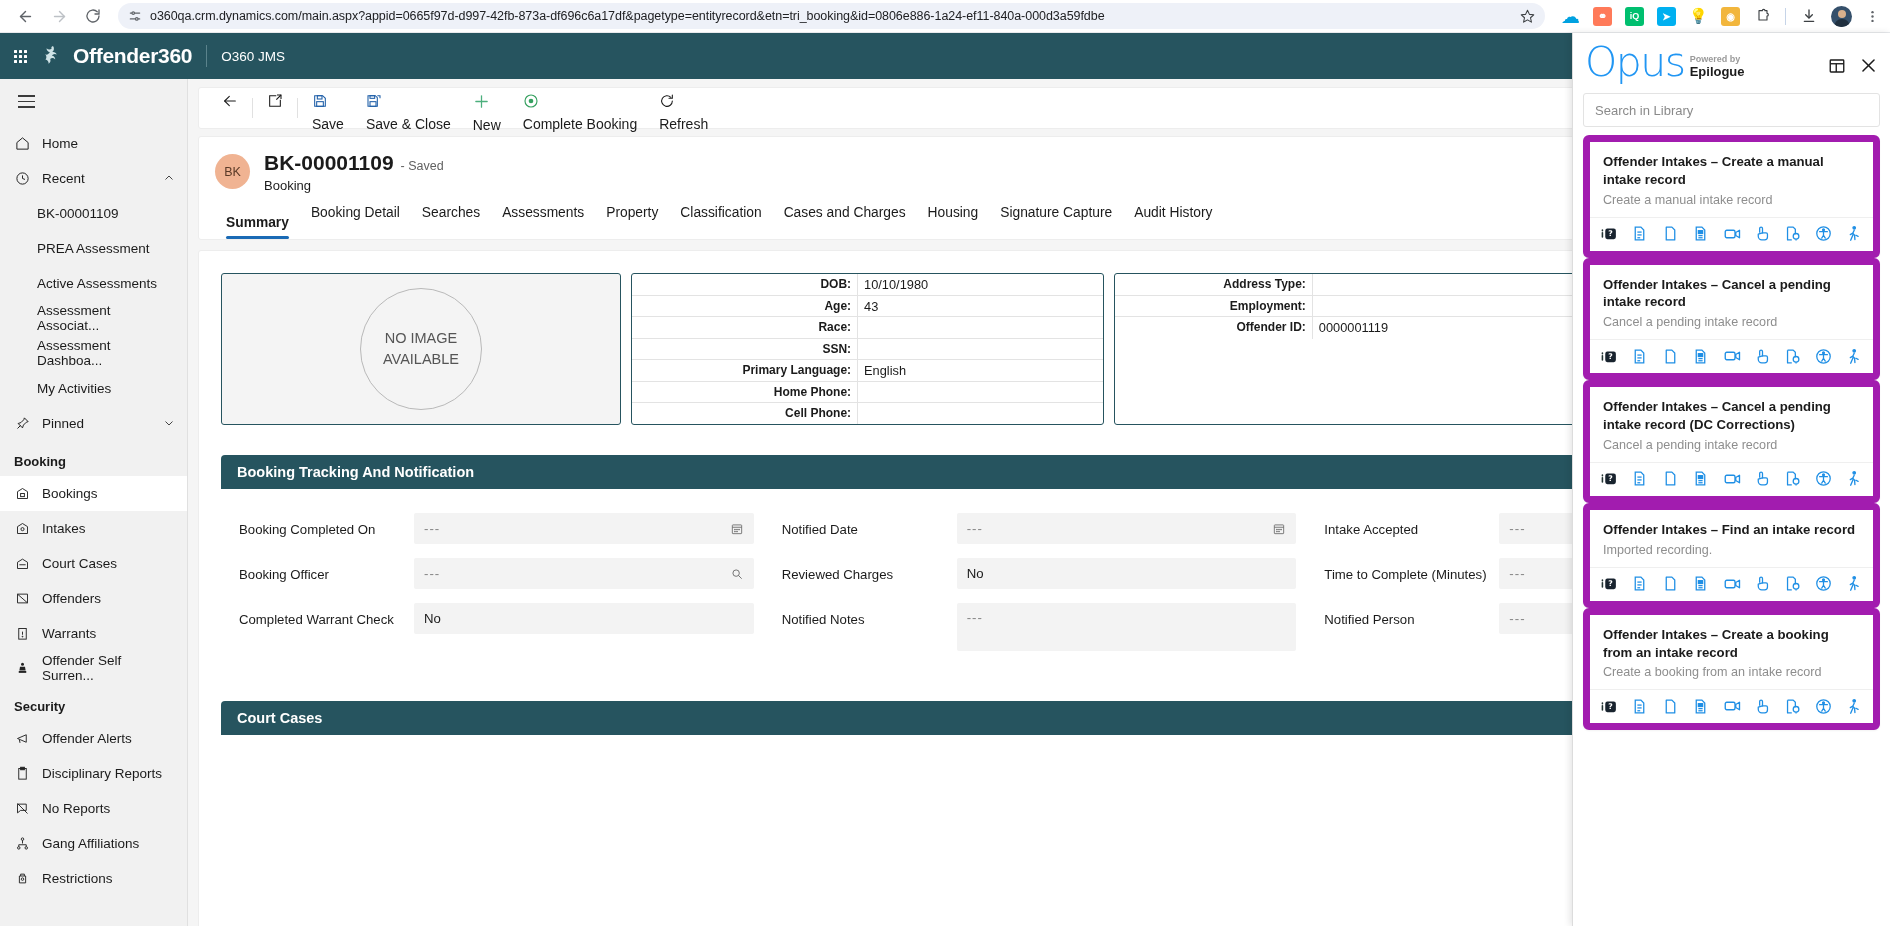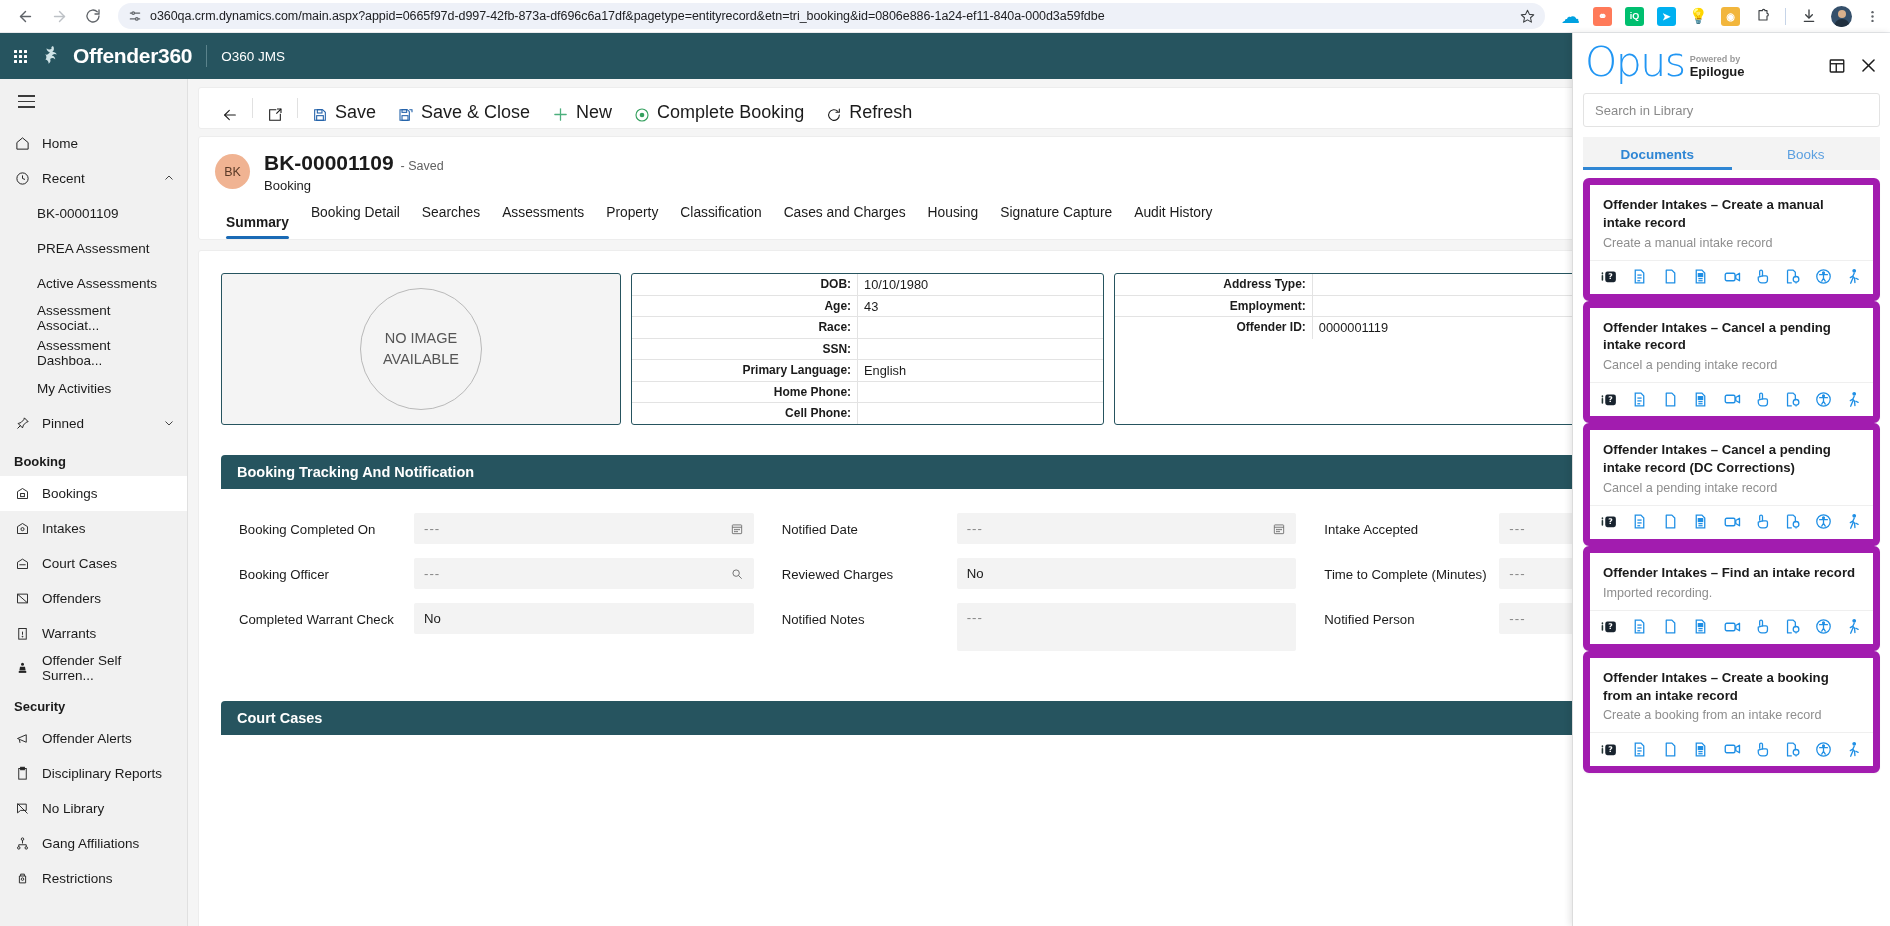--- a/index.html
+++ b/index.html
@@ -101,23 +101,24 @@
   .main {
     flex: 1 1 auto; background: #f5f5f5; position: relative;
     overflow: hidden; padding: 8px 0 0 10px;
   }
   .cmdbar {
     background: #fff; height: 42px; border-radius: 3px;
     display: flex; align-items: center; gap: 0px; padding: 0 12px;
     border: 1px solid #ededed; margin-right: 10px;
   }
   .cmd {
-    display: flex; align-items: flex-end; gap: 7px;
-    font-size: 18px; color: #1b1b1b; padding: 0 11px; height: 30px; cursor: pointer;
+    display: flex; align-items: flex-start; gap: 7px;
+    font-size: 14px; color: #1b1b1b; padding: 0 11px; height: 30px; cursor: pointer;
     white-space: nowrap;
+    flex-direction: column;
   }
   .cmd .ci { display:flex; align-items:center; }
   .cmd-sep { width: 1px; height: 20px; background: #e1e1e1; margin: 0 3px; }
 
   .record-card {
     background: #fff; margin: 7px 10px 0 0; border: 1px solid #ededed;
     border-radius: 3px;
   }
   .record-head { display: flex; align-items: flex-start; padding: 14px 16px 0 16px; }
   .rec-avatar {
@@ -472,21 +473,21 @@
       </span>
       <span>Disciplinary Reports</span>
     </div>
     <div class="nav-item">
       <span class="ico">
         <svg class="i" width="15" height="15" viewBox="0 0 24 24" fill="none" stroke="currentColor" stroke-width="1.5" stroke-linejoin="round">
             <path d="M4 5h14v10H9l-5 4z"></path>
             <line x1="4" y1="4" x2="20" y2="20"></line>
           </svg>
       </span>
-      <span>No Library</span>
+      <span>No Reports</span>
     </div>
     <div class="nav-item">
       <span class="ico">
         <svg class="i" width="15" height="15" viewBox="0 0 24 24" fill="none" stroke="currentColor" stroke-width="1.5">
             <circle cx="12" cy="5" r="2"></circle>
             <circle cx="6" cy="19" r="2"></circle>
             <circle cx="18" cy="19" r="2"></circle>
             <path d="M12 7v5M6 17v-3h12v3"></path>
           </svg>
       </span>
@@ -826,24 +827,20 @@
             <line x1="19" y1="5" x2="5" y2="19"></line>
           </svg>
       </span>
     </span>
   </div>
 
   <div class="opus-search">
     <span>Search in Library</span>
   </div>
 
-  <div class="opus-tabs">
-    <div class="opus-tab active">Documents</div>
-    <div class="opus-tab">Books</div>
-  </div>
 
   <div class="opus-list">
 
     <div class="doc-card">
       <div class="doc-title">Offender Intakes – Create a manual intake record</div>
       <div class="doc-desc">Create a manual intake record</div>
       <div class="doc-icons">
         <span class="dic">
             <svg class="i" width="17" height="17" viewBox="0 0 24 24" fill="none">
               <line x1="2" y1="7" x2="2" y2="8" stroke="#233" stroke-width="2.2" stroke-linecap="round"></line>

